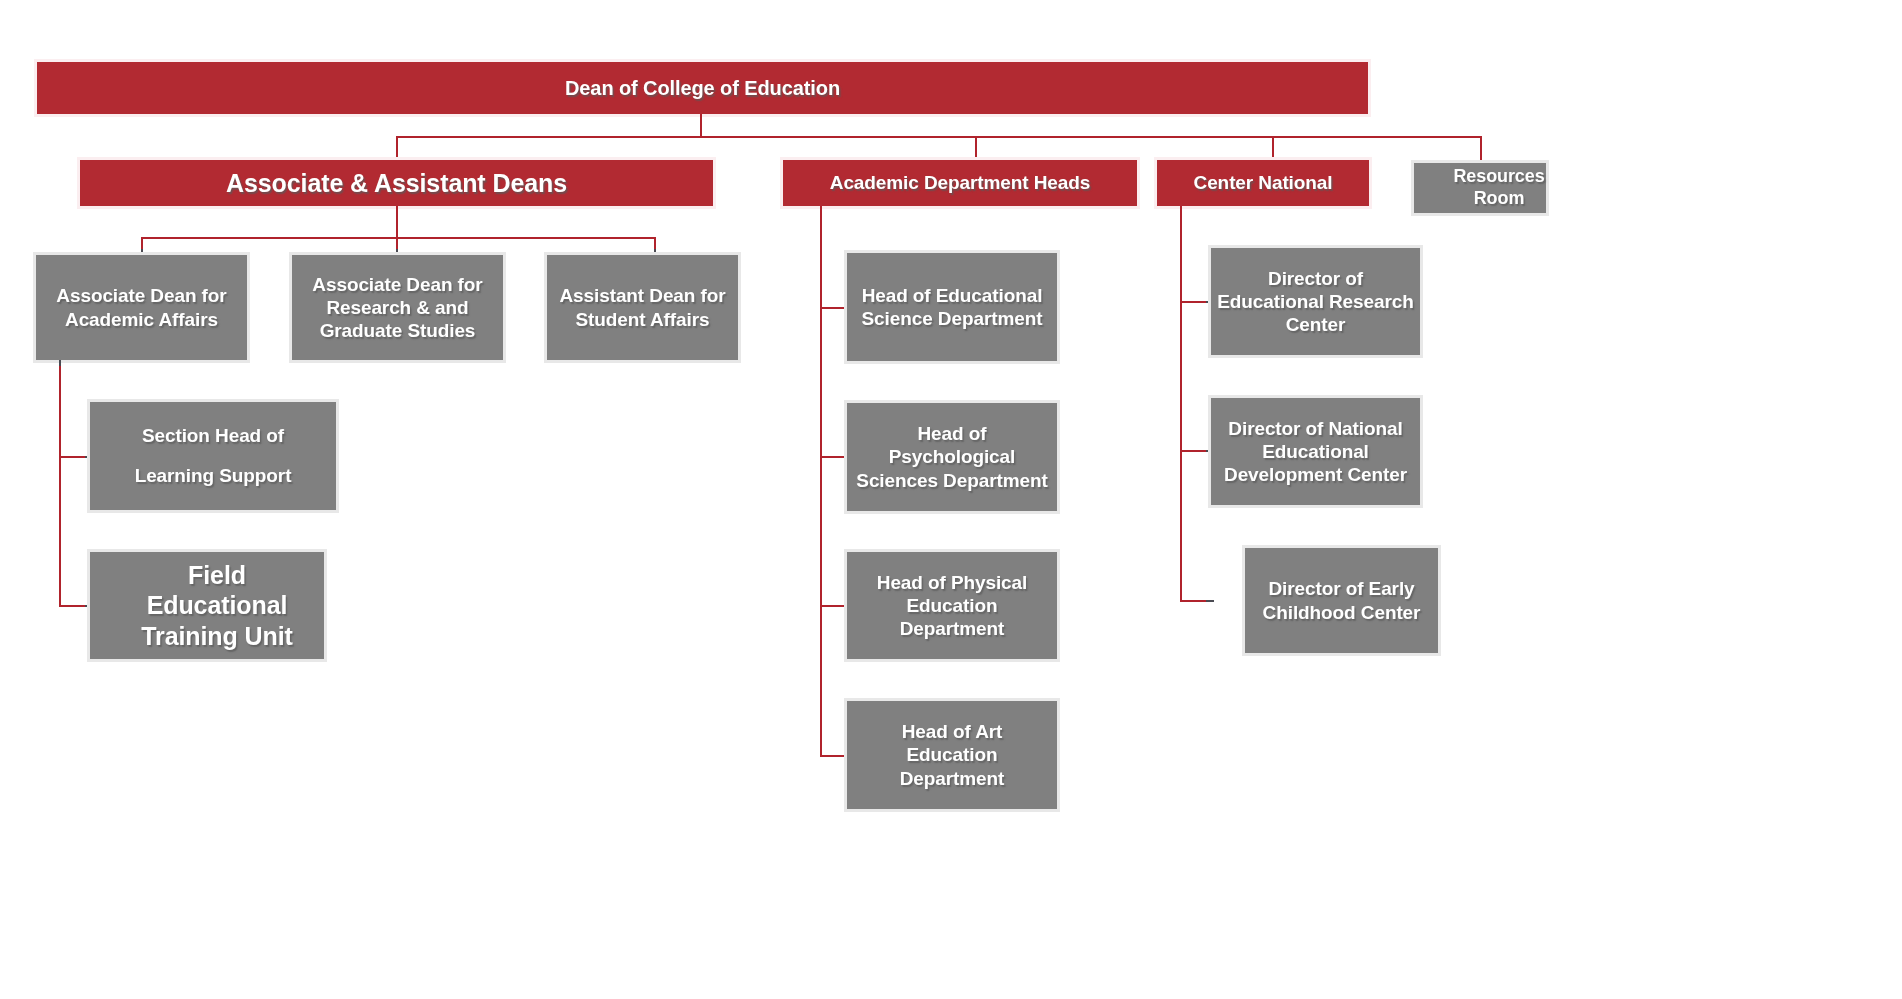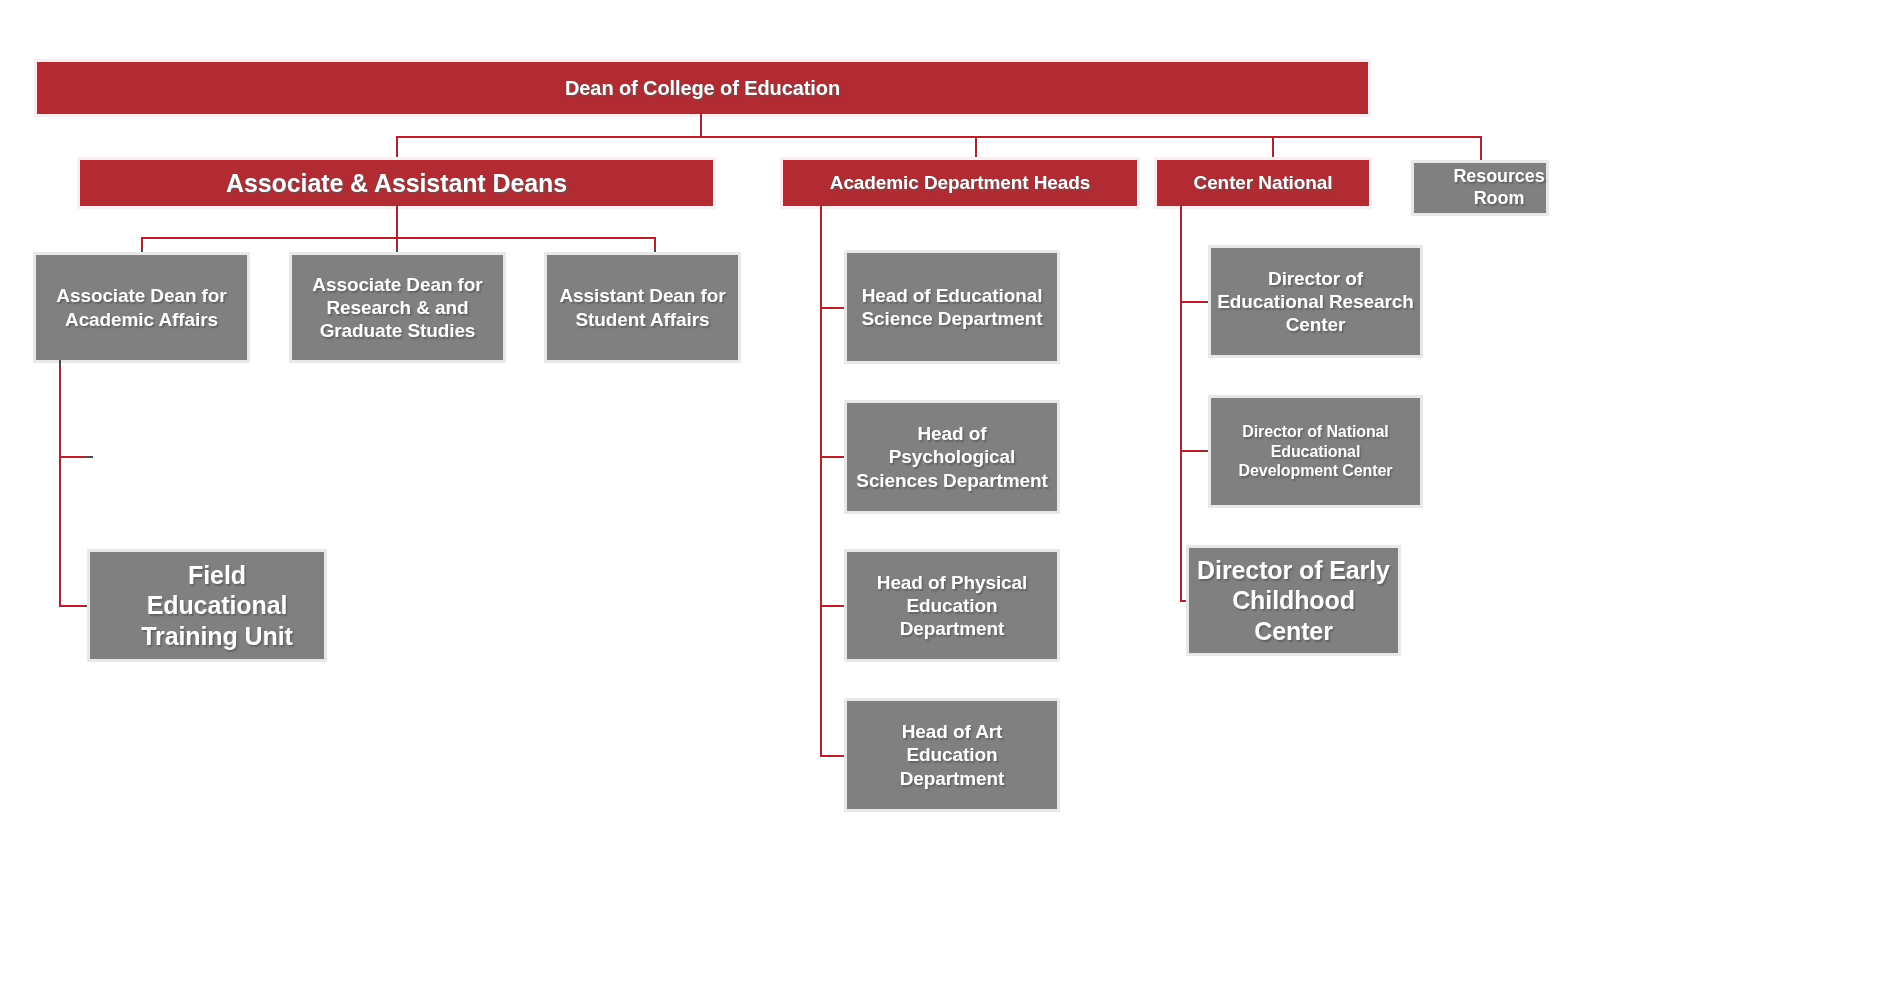--- a/index.html
+++ b/index.html
@@ -97,20 +97,23 @@
   <div class="node gray" style="left:547px; top:255px; width:191px; height:105px; font-size:19px;">Assistant Dean for
 Student Affairs</div>
 
   <div class="stub v" style="left:59px; top:360px; width:2px; height:8px;"></div>
   <div class="conn v" style="left:59px; top:366px; width:2px; height:240px;"></div>
   <div class="conn h" style="left:59px; top:456px; width:32px; height:2px;"></div>
   <div class="stub h" style="left:85px; top:456px; width:8px; height:2px;"></div>
   <div class="conn h" style="left:59px; top:605px; width:32px; height:2px;"></div>
   <div class="stub h" style="left:85px; top:605px; width:8px; height:2px;"></div>
 
+  <div class="node gray" style="left:90px; top:402px; width:246px; height:108px; font-size:19px; line-height:1.05;">Section Head of
+
+Learning Support</div>
 
   <div class="node gray" style="left:90px; top:552px; width:234px; height:107px; font-size:25px;padding-left:26px;">Field  Educational
 Training Unit</div>
 
   <div class="conn v" style="left:820px; top:206px; width:2px; height:551px;"></div>
   <div class="conn h" style="left:820px; top:307px; width:32px; height:2px;"></div>
   <div class="stub h" style="left:844px; top:307px; width:8px; height:2px;"></div>
   <div class="conn h" style="left:820px; top:456px; width:32px; height:2px;"></div>
   <div class="stub h" style="left:844px; top:456px; width:8px; height:2px;"></div>
   <div class="conn h" style="left:820px; top:605px; width:32px; height:2px;"></div>
@@ -137,20 +140,20 @@
   <div class="stub h" style="left:1206px; top:301px; width:8px; height:2px;"></div>
   <div class="conn h" style="left:1180px; top:450px; width:32px; height:2px;"></div>
   <div class="stub h" style="left:1206px; top:450px; width:8px; height:2px;"></div>
   <div class="conn h" style="left:1180px; top:600px; width:32px; height:2px;"></div>
   <div class="stub h" style="left:1206px; top:600px; width:8px; height:2px;"></div>
 
   <div class="node gray" style="left:1211px; top:248px; width:209px; height:107px; font-size:19px;">Director of
 Educational Research
 Center</div>
 
-  <div class="node gray" style="left:1211px; top:398px; width:209px; height:107px; font-size:16px;">Director of National
+  <div class="node gray" style="left:1211px; top:398px; width:209px; height:107px; font-size:19px;">Director of National
 Educational
 Development Center</div>
 
-  <div class="node gray" style="left:1189px; top:548px; width:209px; height:105px; font-size:25px;">Director of Early
+  <div class="node gray" style="left:1245px; top:548px; width:193px; height:105px; font-size:19px;">Director of Early
 Childhood Center</div>
 
 </div>
 
 </body></html>

